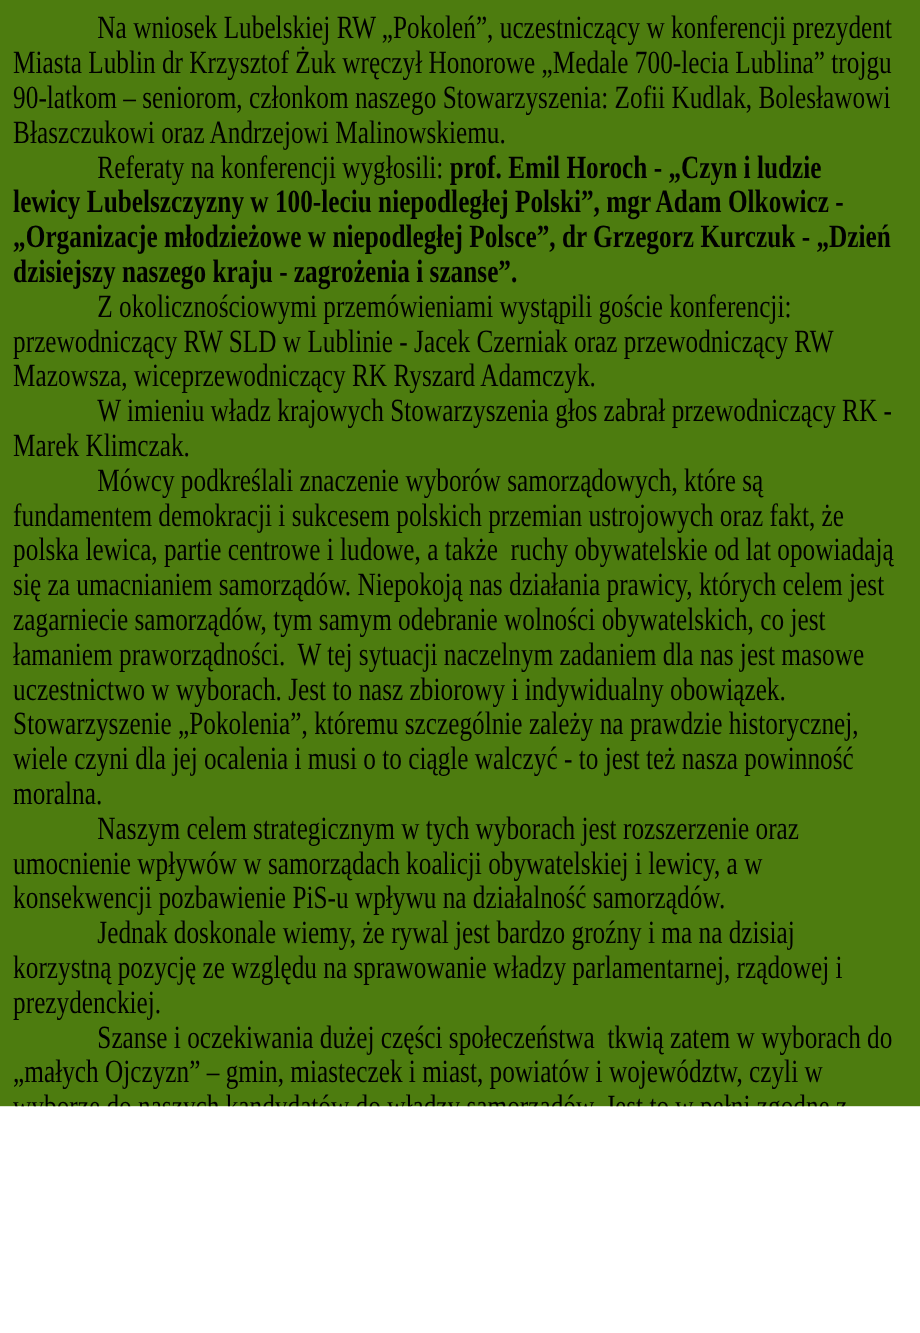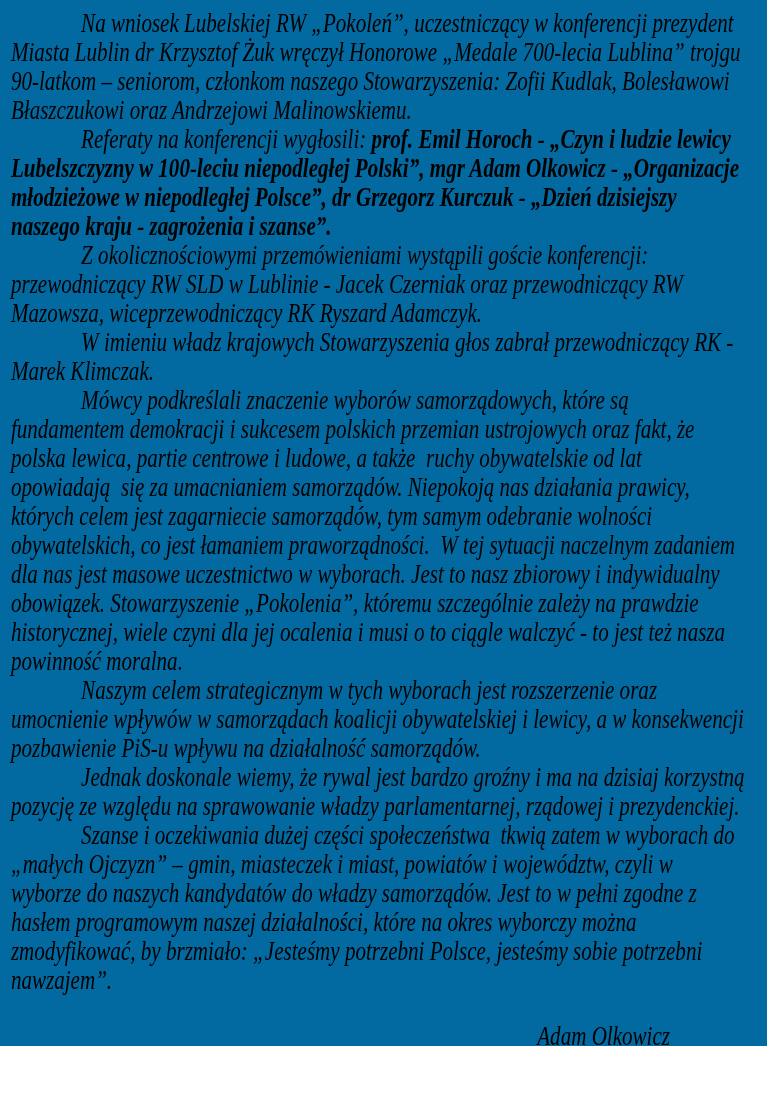--- a/index.html
+++ b/index.html
@@ -3,25 +3,24 @@
 <meta charset="utf-8">
 <style>
   html, body {
     margin: 0;
     padding: 0;
     background: #ffffff;
   }
   .page {
     position: relative;
     width: 767px;
-    height: 1046px;
-    background: #0369a1;
+    height: 922px;
+    background: #4d7c0f;
     color: #000000;
     overflow: hidden;
-    font-style: italic;
   }
   
   .sheet {
     box-sizing: border-box;
     width: 983px;
     padding: 9px 28px 0 14px;
     transform: scaleX(0.78);
     transform-origin: top left;
     font-family: "Liberation Serif", "DejaVu Serif", serif;
     font-size: 27px;

